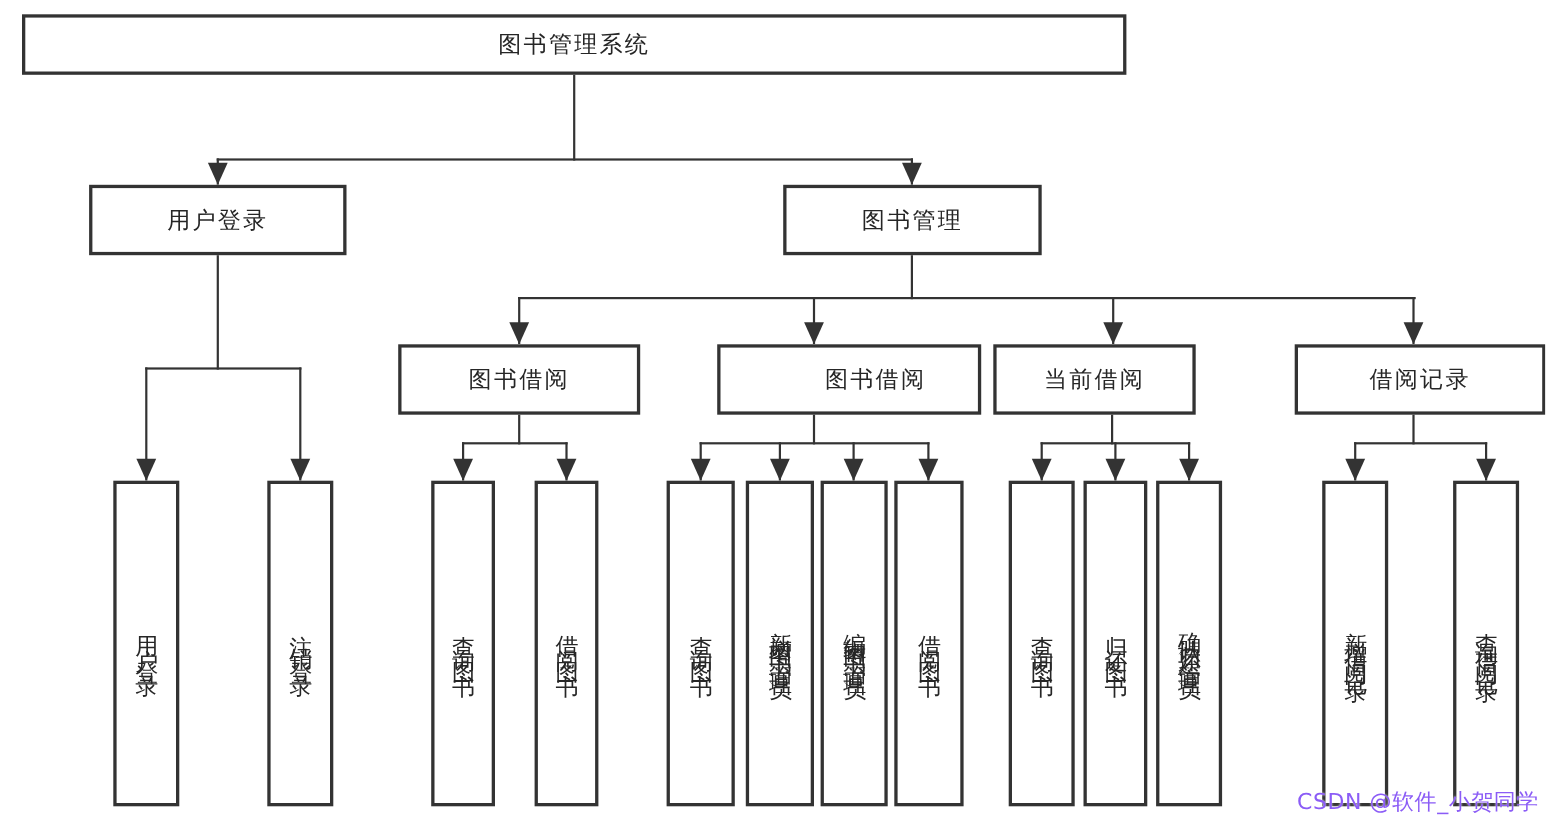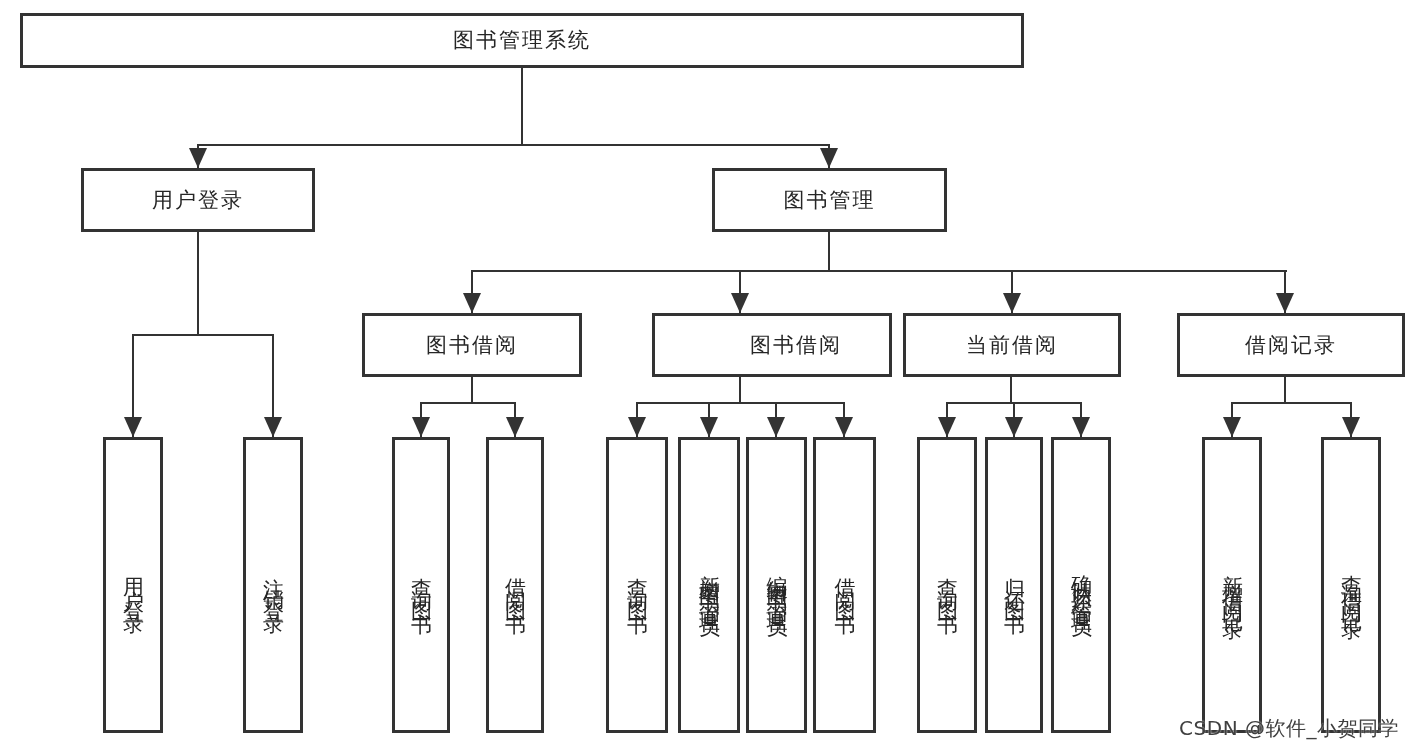--- a/index.html
+++ b/index.html
@@ -20,21 +20,21 @@
   .ls6{letter-spacing:9px;}
   .ls9{letter-spacing:6px;}
   .hline{position:absolute;height:2px;background:#333333;}
   .vline{position:absolute;width:2px;background:#333333;}
   .arrow{
     position:absolute;width:0;height:0;
     border-left:9px solid transparent;border-right:9px solid transparent;
     border-top:20px solid #333333;
   }
   .watermark{
-    position:absolute;right:6px;top:715px;color:#404040;font-size:20px;
+    position:absolute;right:6px;top:715px;color:#8b5cf6;font-size:20px;
     letter-spacing:0.5px;text-shadow:0 0 2px #ffffff;
   }
 </style>
 </head>
 <body>
 
 <div id="canvas">
 
   <div class="box" style="left:20px;top:13px;width:1004px;height:55px;">图书管理系统</div>
 
@@ -61,21 +61,21 @@
   <div class="arrow" style="left:463px;top:293px;"></div>
   <div class="vline" style="left:739px;top:270px;height:43px;"></div>
   <div class="arrow" style="left:731px;top:293px;"></div>
   <div class="vline" style="left:1011px;top:270px;height:43px;"></div>
   <div class="arrow" style="left:1003px;top:293px;"></div>
   <div class="vline" style="left:1284px;top:270px;height:43px;"></div>
   <div class="arrow" style="left:1276px;top:293px;"></div>
 
   <div class="box" style="left:362px;top:313px;width:220px;height:64px;">图书借阅</div>
   <div class="box" style="left:652px;top:313px;width:240px;height:64px;padding-left:48px;">图书借阅</div>
-  <div class="box" style="left:903px;top:313px;width:218px;height:64px;">当前借阅</div>
+  <div class="box" style="left:903px;top:313px;width:184px;height:64px;">当前借阅</div>
   <div class="box" style="left:1177px;top:313px;width:228px;height:64px;">借阅记录</div>
 
   <div class="vline" style="left:471px;top:377px;height:27px;"></div>
   <div class="hline" style="left:420px;top:402px;width:96px;"></div>
   <div class="vline" style="left:420px;top:402px;height:35px;"></div>
   <div class="arrow" style="left:412px;top:417px;"></div>
   <div class="vline" style="left:514px;top:402px;height:35px;"></div>
   <div class="arrow" style="left:506px;top:417px;"></div>
 
   <div class="vline" style="left:739px;top:377px;height:27px;"></div>

